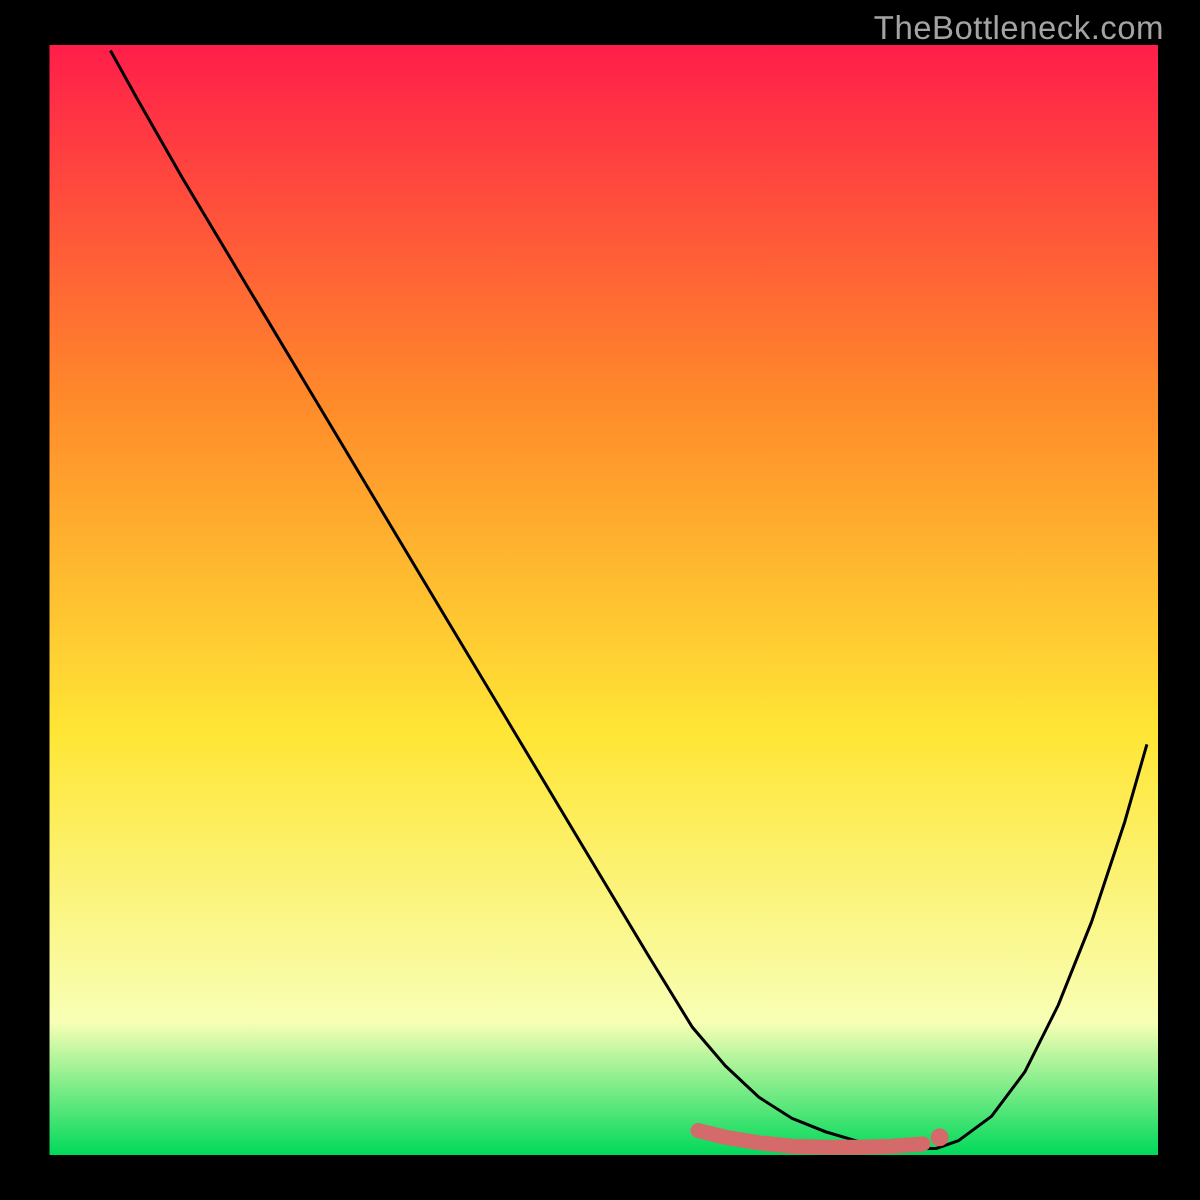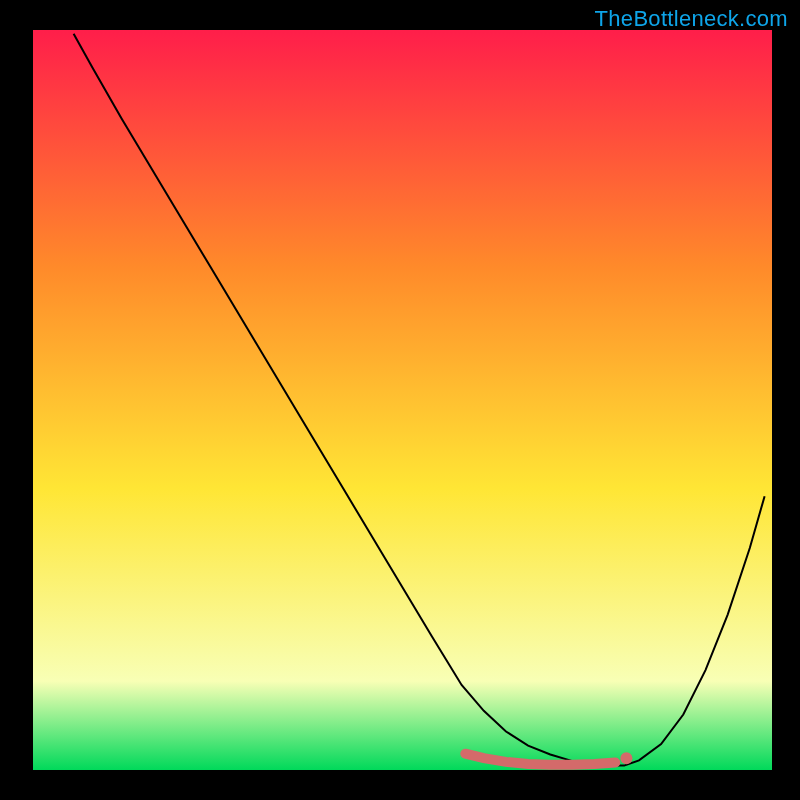--- a/index.html
+++ b/index.html
@@ -12,22 +12,22 @@
     overflow: hidden;
   }
   .container {
     position: relative;
     width: 800px;
     height: 800px;
   }
   .watermark {
     position: absolute;
     top: 6px;
-    right: 12px;
-    color: #0ea5e9;
+    right: 24px;
+    color: #a3a3a3;
     font-size: 22px;
     font-weight: 500;
     letter-spacing: 0.3px;
     z-index: 10;
   }
   svg {
     position: absolute;
     top: 0;
     left: 0;
   }

